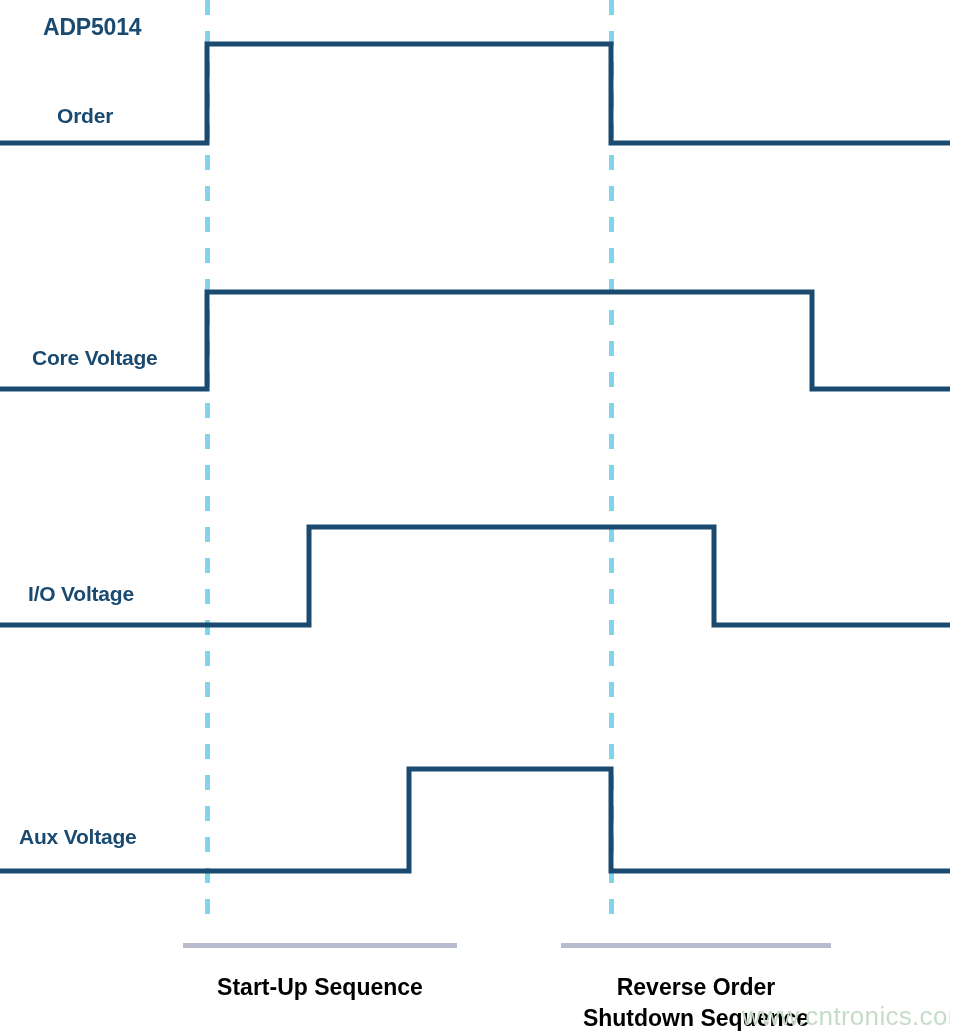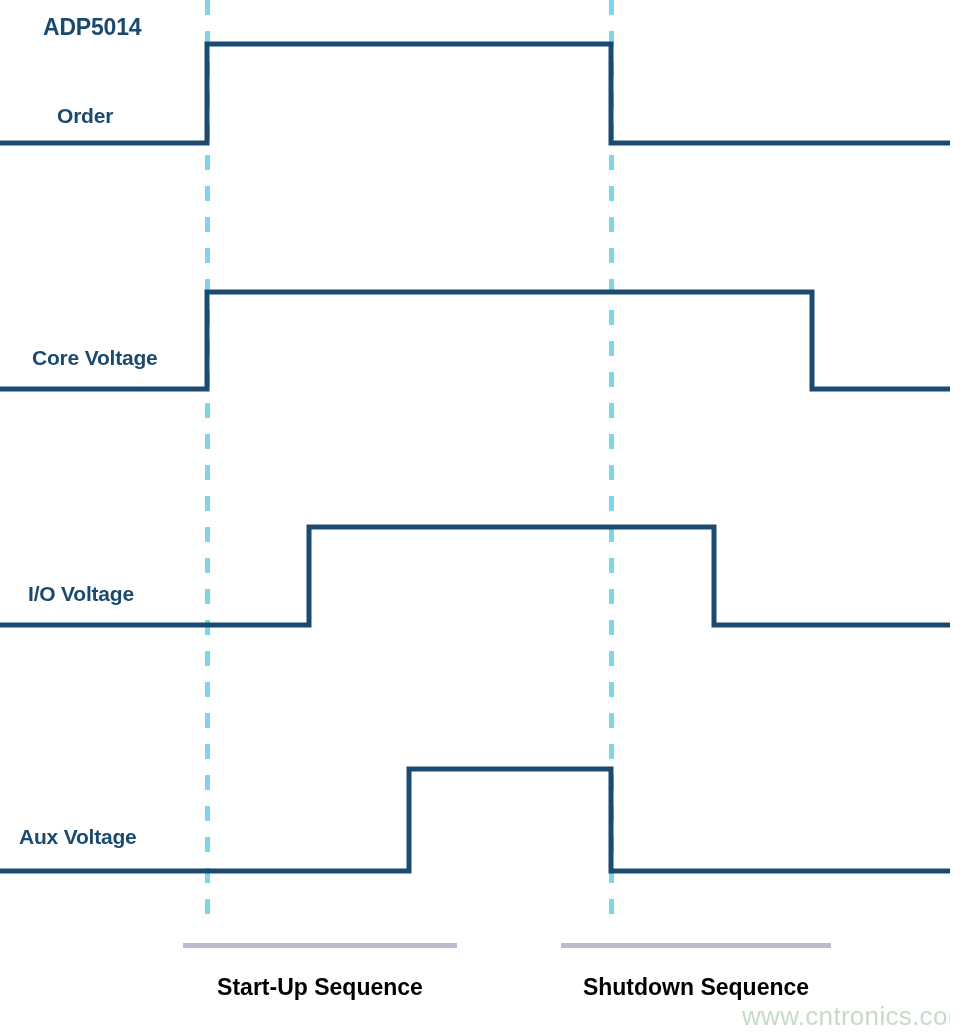--- a/index.html
+++ b/index.html
@@ -88,18 +88,19 @@
   <div class="wave-label signal-label" style="left:57px; top:104px;">Order</div>
   <div class="wave-label signal-label" style="left:17px; top:346px;margin-left:15px;">Core Voltage</div>
   <div class="wave-label signal-label" style="left:28px; top:582px;">I/O Voltage</div>
   <div class="wave-label signal-label" style="left:19px; top:825px;">Aux Voltage</div>
 
   <div class="seq-caption" style="left:183px; top:972px; width:274px;">
     <div>Start-Up Sequence</div>
   </div>
 
   <div class="seq-caption" style="left:536px; top:972px; width:320px;">
+    <div>Reverse Order</div>
     <div>Shutdown Sequence</div>
   </div>
 
   <div class="watermark" style="left:742px; top:1001px;">www.cntronics.com</div>
 
 </div>
 
 </body></html>

